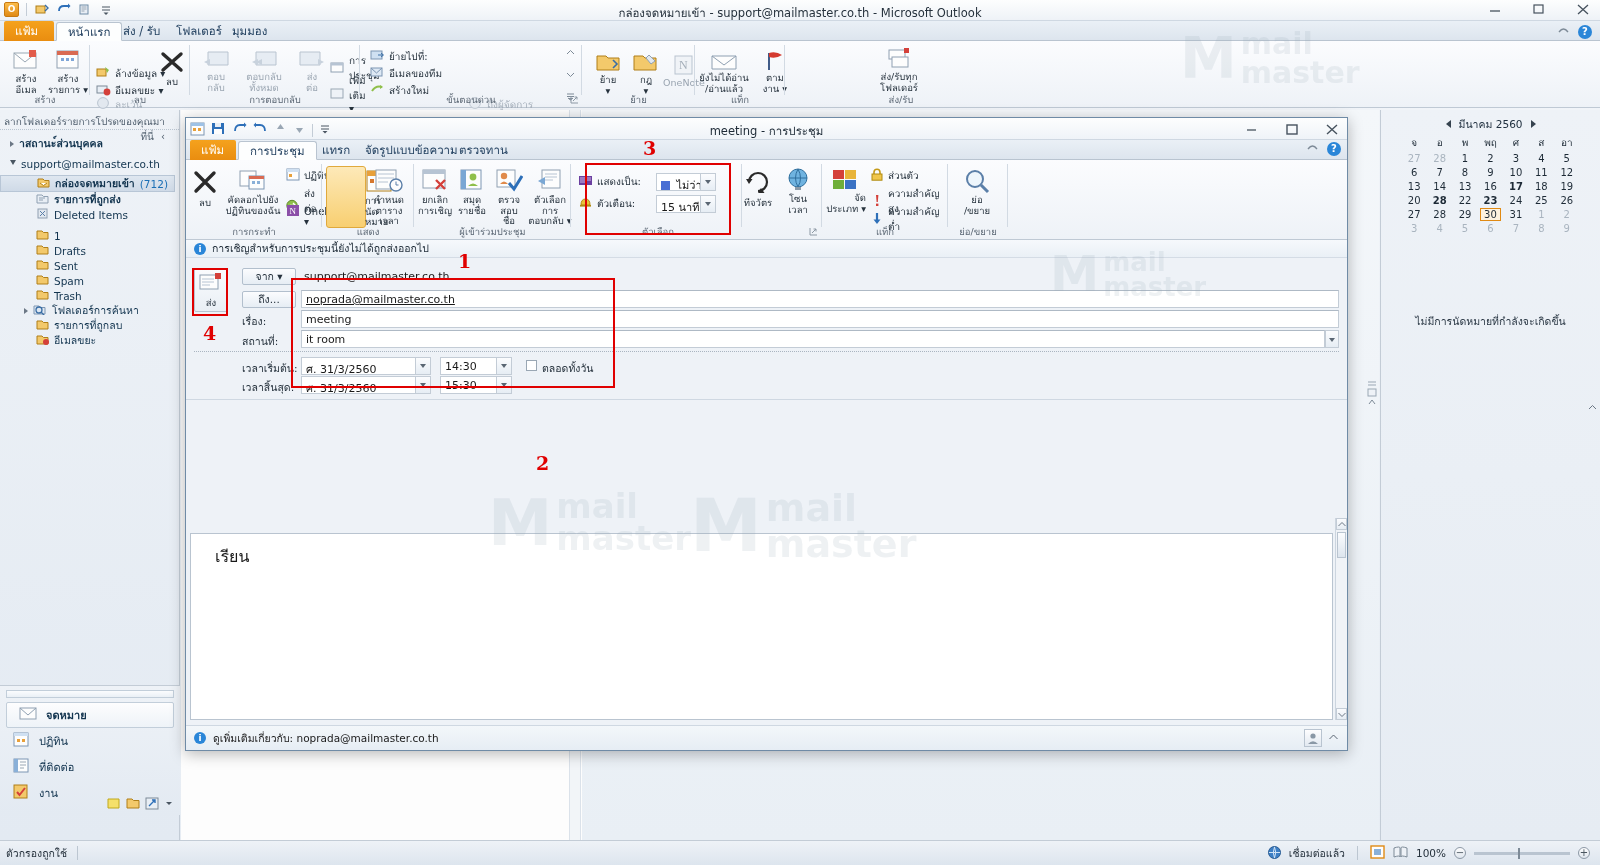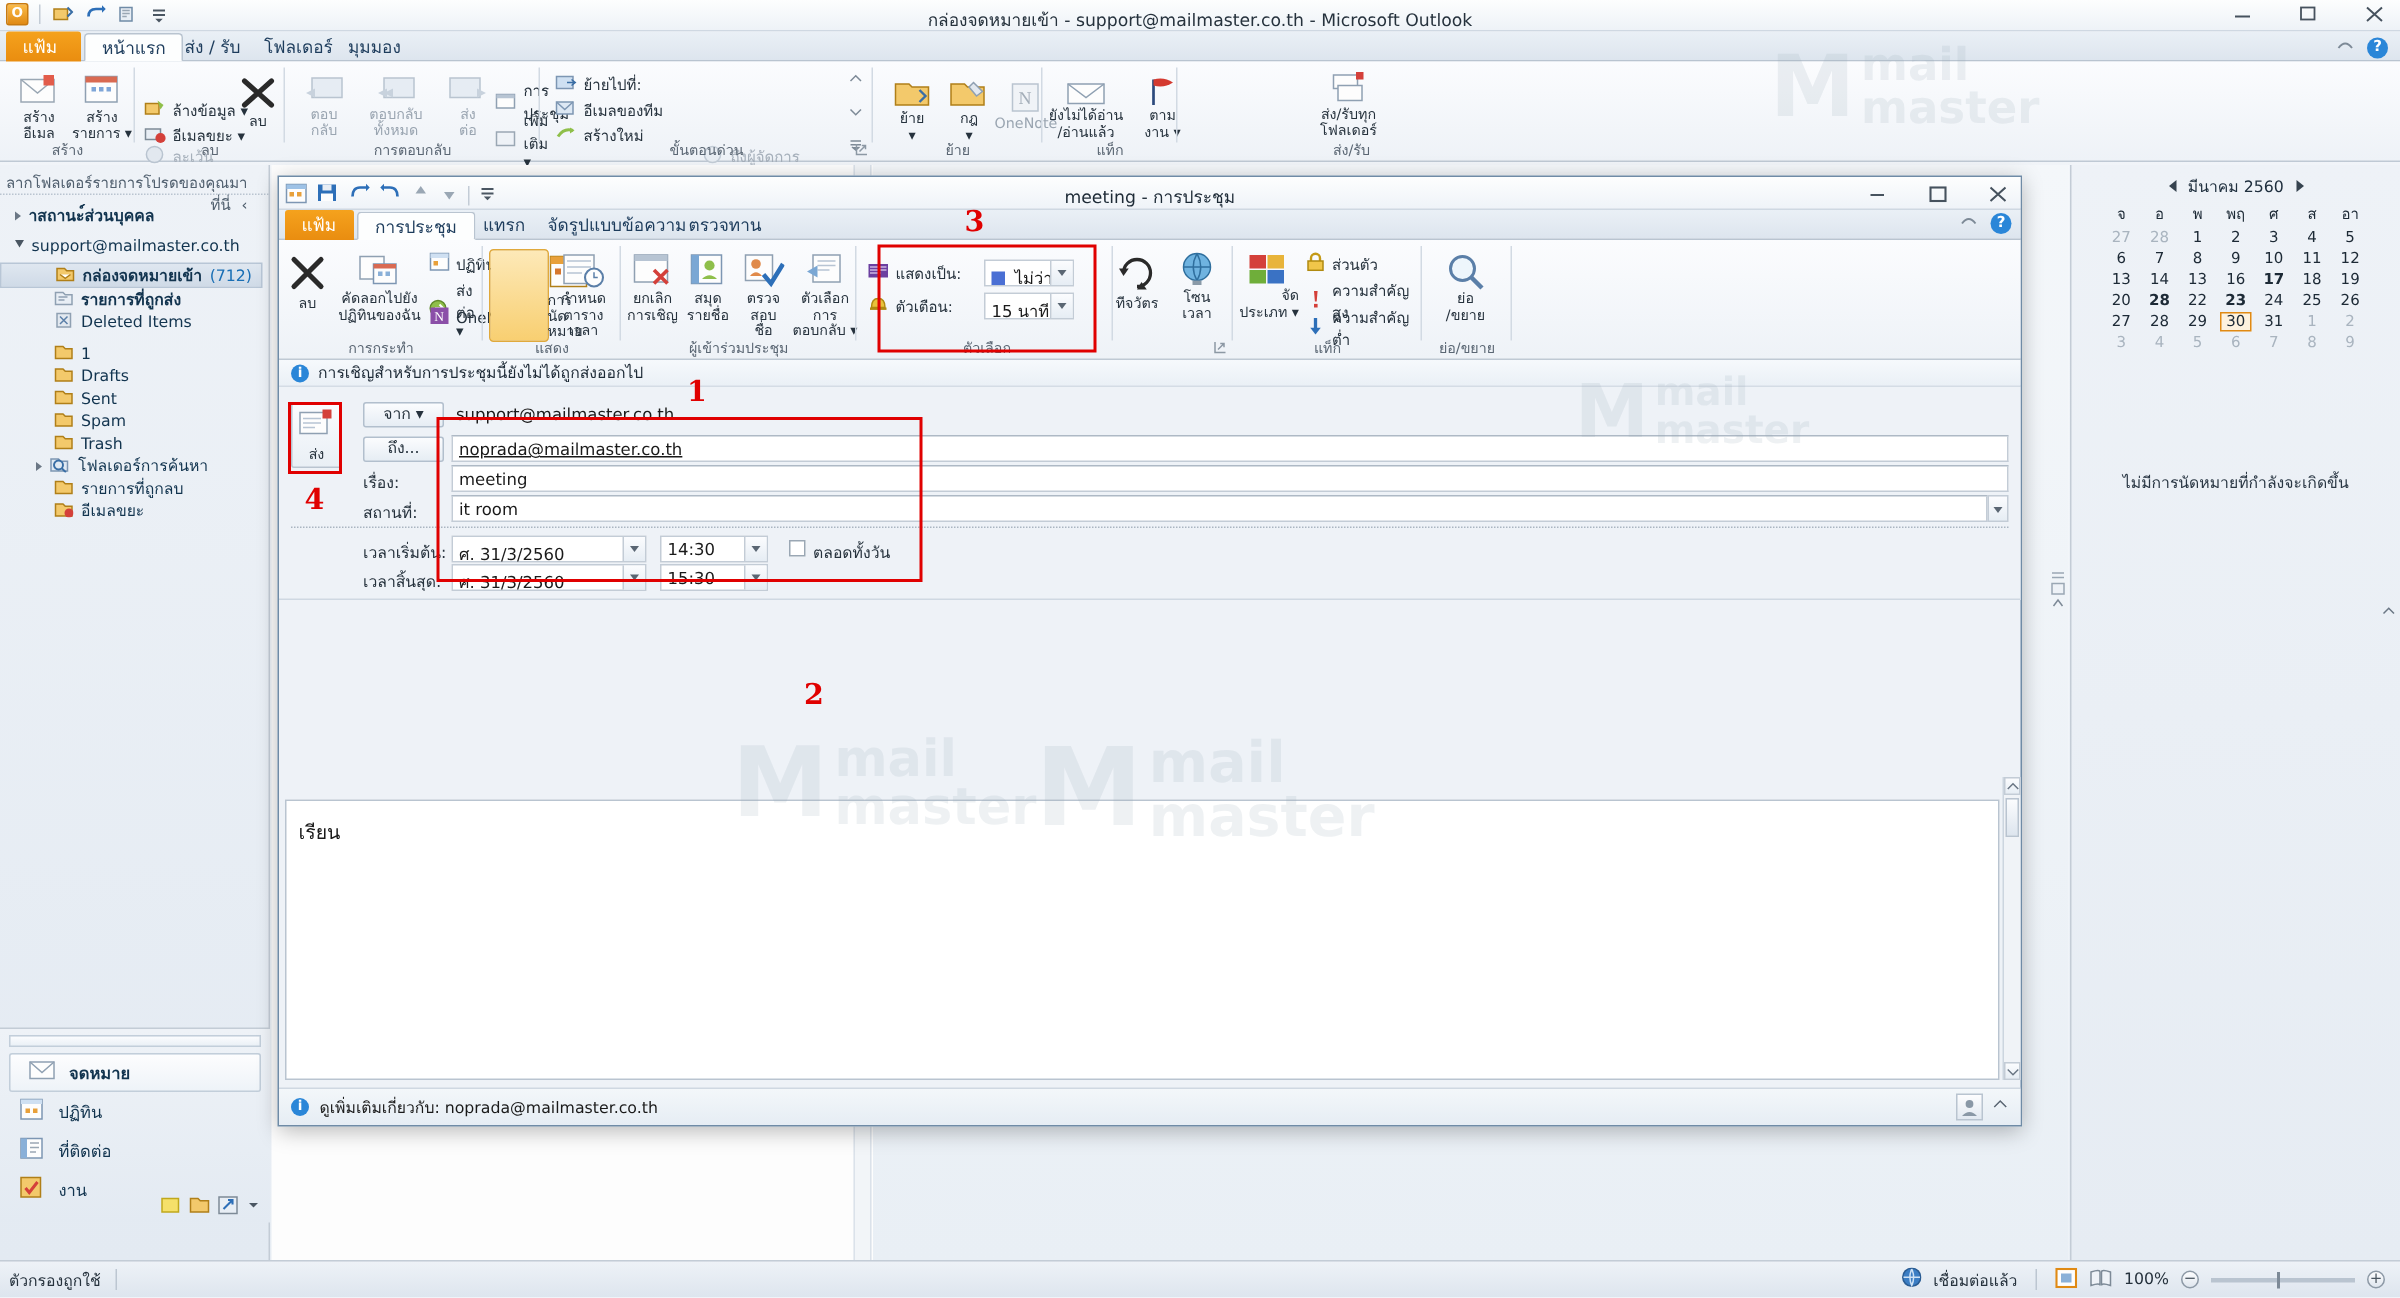--- a/index.html
+++ b/index.html
@@ -163,21 +163,21 @@
   .fld-static { position:absolute; font-size:11px; color:#1a1a1a; }
   .underline-link { text-decoration: underline; }
   .combo { position:absolute; height:18px; background:#fff; border:1px solid #c3ccd6; font-size:11px; padding:2px 4px; }
   .combo .arrow { position:absolute; right:0; top:0; width:15px; height:16px; background:linear-gradient(#fbfcfe,#e6edf4);
                   border-left:1px solid #c3ccd6; }
   .caret { width:0;height:0;border-left:3.5px solid transparent;border-right:3.5px solid transparent;border-top:4px solid #5a6673;}
   .dotted-sep { position:absolute; left:8px; right:8px; border-top:1px dotted #aab5c1; }
   .chk { position:absolute; width:11px; height:11px; background:#fff; border:1px solid #9aa7b4; }
 
   .bodyarea { position:absolute; left:4px; right:14px; top:415px; bottom:30px; background:#fff; border:1px solid #b9c4d0; }
-  .bodytext { padding:10px 8px; font-size:13px; color:#1a1a1a; }
+  .bodytext { padding:10px 24px; font-size:16px; color:#1a1a1a; }
   .vscroll { position:absolute; right:0px; top:400px; width:12px; bottom:30px; background:#f0f3f7; border-left:1px solid #ccd5df; }
   .vscroll .thumb { position:absolute; left:1px; right:1px; top:0; height:26px; background:linear-gradient(#fbfcfe,#dde5ee); border:1px solid #b9c4d0;}
   .vscroll .ar { position:absolute; left:0; right:0; height:12px; background:linear-gradient(#fbfcfe,#e6edf4); border:1px solid #c3ccd6; }
   .mw-foot { position:absolute; left:0; right:0; bottom:0; height:25px; background:linear-gradient(#f3f7fa,#e6edf4);
              border-top:1px solid #cfd8e2; display:flex; align-items:center; gap:7px; padding-left:8px; font-size:10.5px; }
 
   
   .annot-box { position:absolute; border:2px solid #e00000; z-index:50; pointer-events:none; }
   .annot-num { position:absolute; color:#e00000; font-weight:bold; font-size:19px; z-index:51;
                font-family:"DejaVu Serif","Liberation Serif",serif; }

